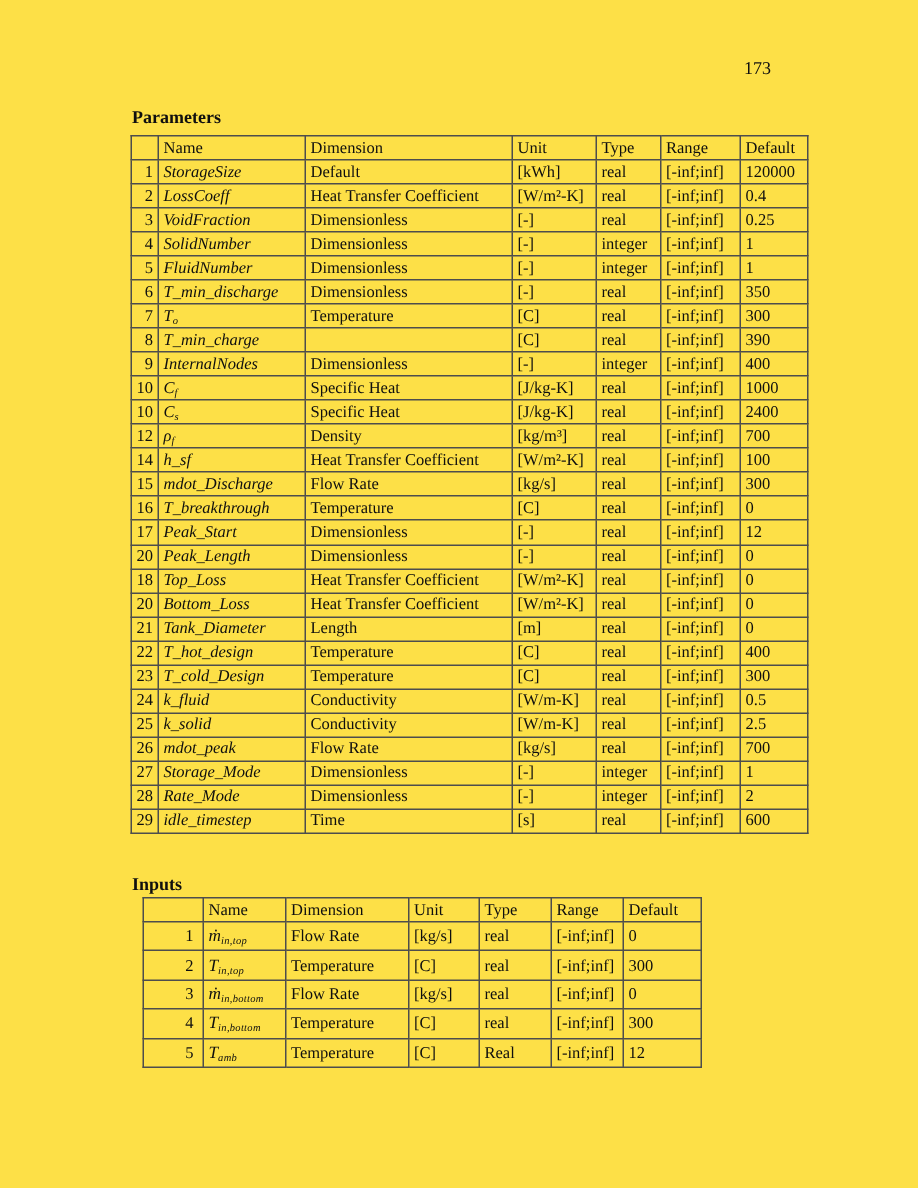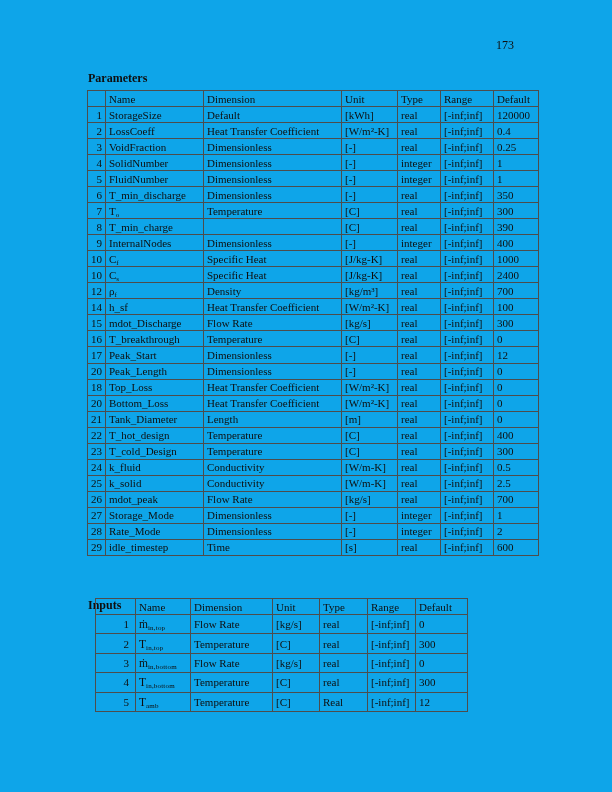--- a/index.html
+++ b/index.html
@@ -1,41 +1,41 @@
 <!DOCTYPE html>
 <html><head>
 <meta charset="utf-8">
 <style>
   html, body { margin: 0; padding: 0; background: #ffffff; }
   .page {
     position: relative;
     width: 612px;
     height: 792px;
-    background: #0ea5e9;
+    background: #fde047;
     font-family: "Liberation Serif", serif;
     color: #0f0f0f;
     overflow: hidden;
   }
   .page-number {
     position: absolute;
     top: 39px;
     left: 454px;
     width: 60px;
     text-align: right;
     font-size: 12px;
     line-height: 13px;
   }
   .section-heading {
     position: absolute;
     font-size: 12px;
     font-weight: bold;
     line-height: 13px;
   }
   .params-heading { left: 88px; top: 72px; }
-  .inputs-heading { left: 88px; top: 583px; margin-top: 16px; }
+  .inputs-heading { left: 88px; top: 583px; }
 
   table.data-table {
     position: absolute;
     border-collapse: collapse;
     table-layout: fixed;
     font-size: 11px;
     line-height: 12px;
   }
   table.params-table {
     left: 87px; top: 90px;
@@ -57,21 +57,21 @@
   .data-table thead tr { height: 16px; }
   .data-table td.num {
     text-align: right;
     padding-right: 3px;
   }
   table.inputs-table td.num { padding-right: 6px; }
   .data-table td.range-cell {
     text-align: left;
     padding-right: 3px;
   }
-  .data-table td.name-cell { }
+  .data-table td.name-cell { font-style: italic; }
   .data-table td.name-cell sub {
     font-size: 7px;
     vertical-align: -2px;
     line-height: 0;
     letter-spacing: 0.2px;
   }
   table.inputs-table td.name-cell { font-size: 11.5px; }
 </style>
 </head>
 <body>

